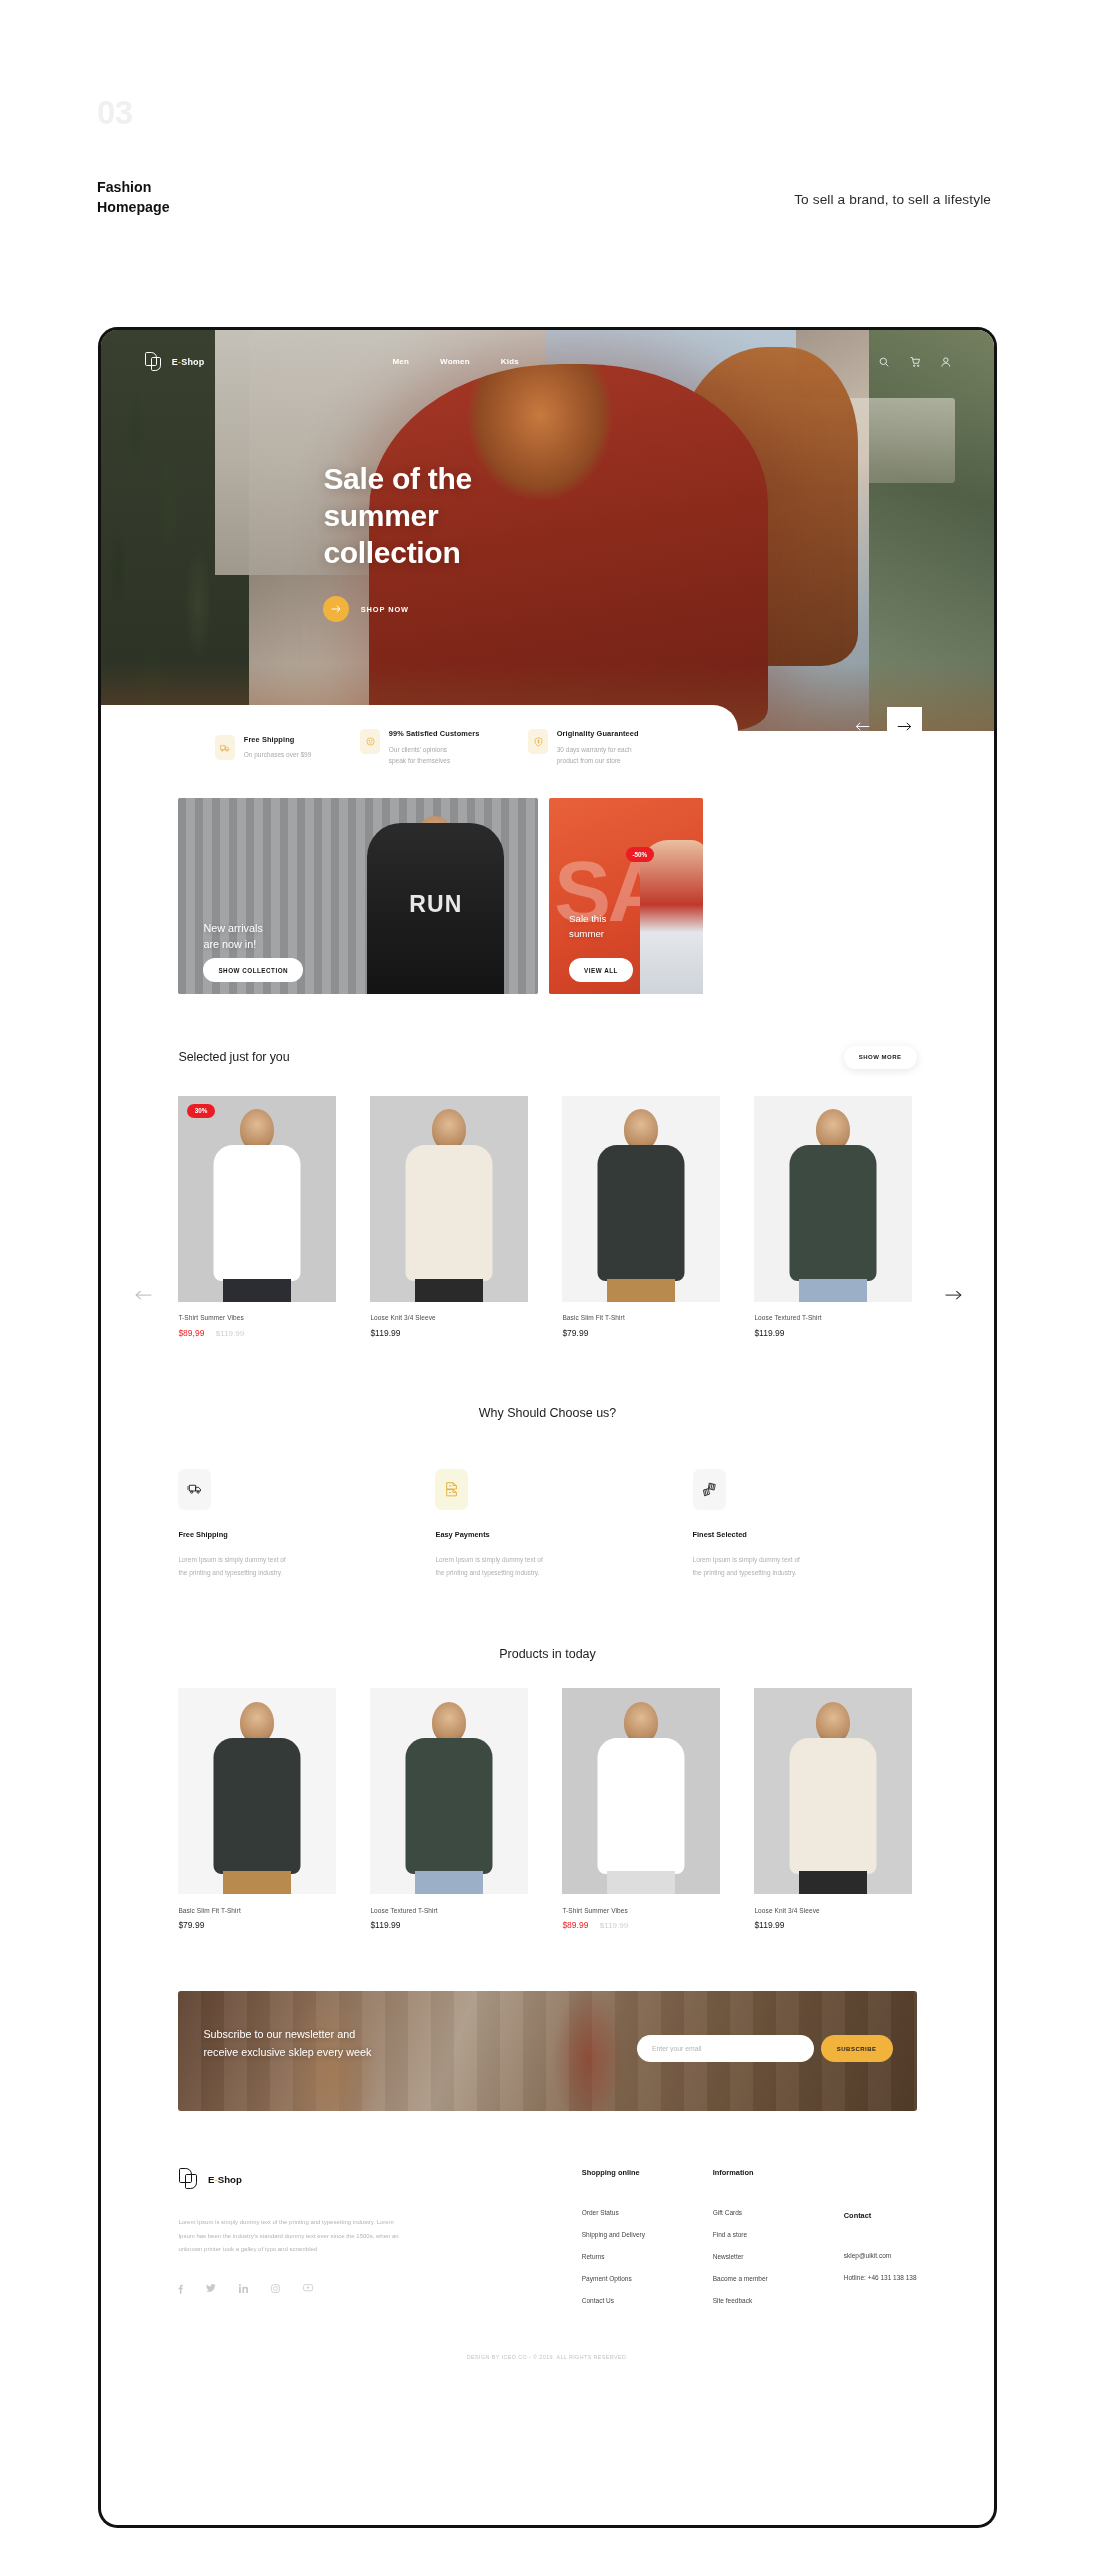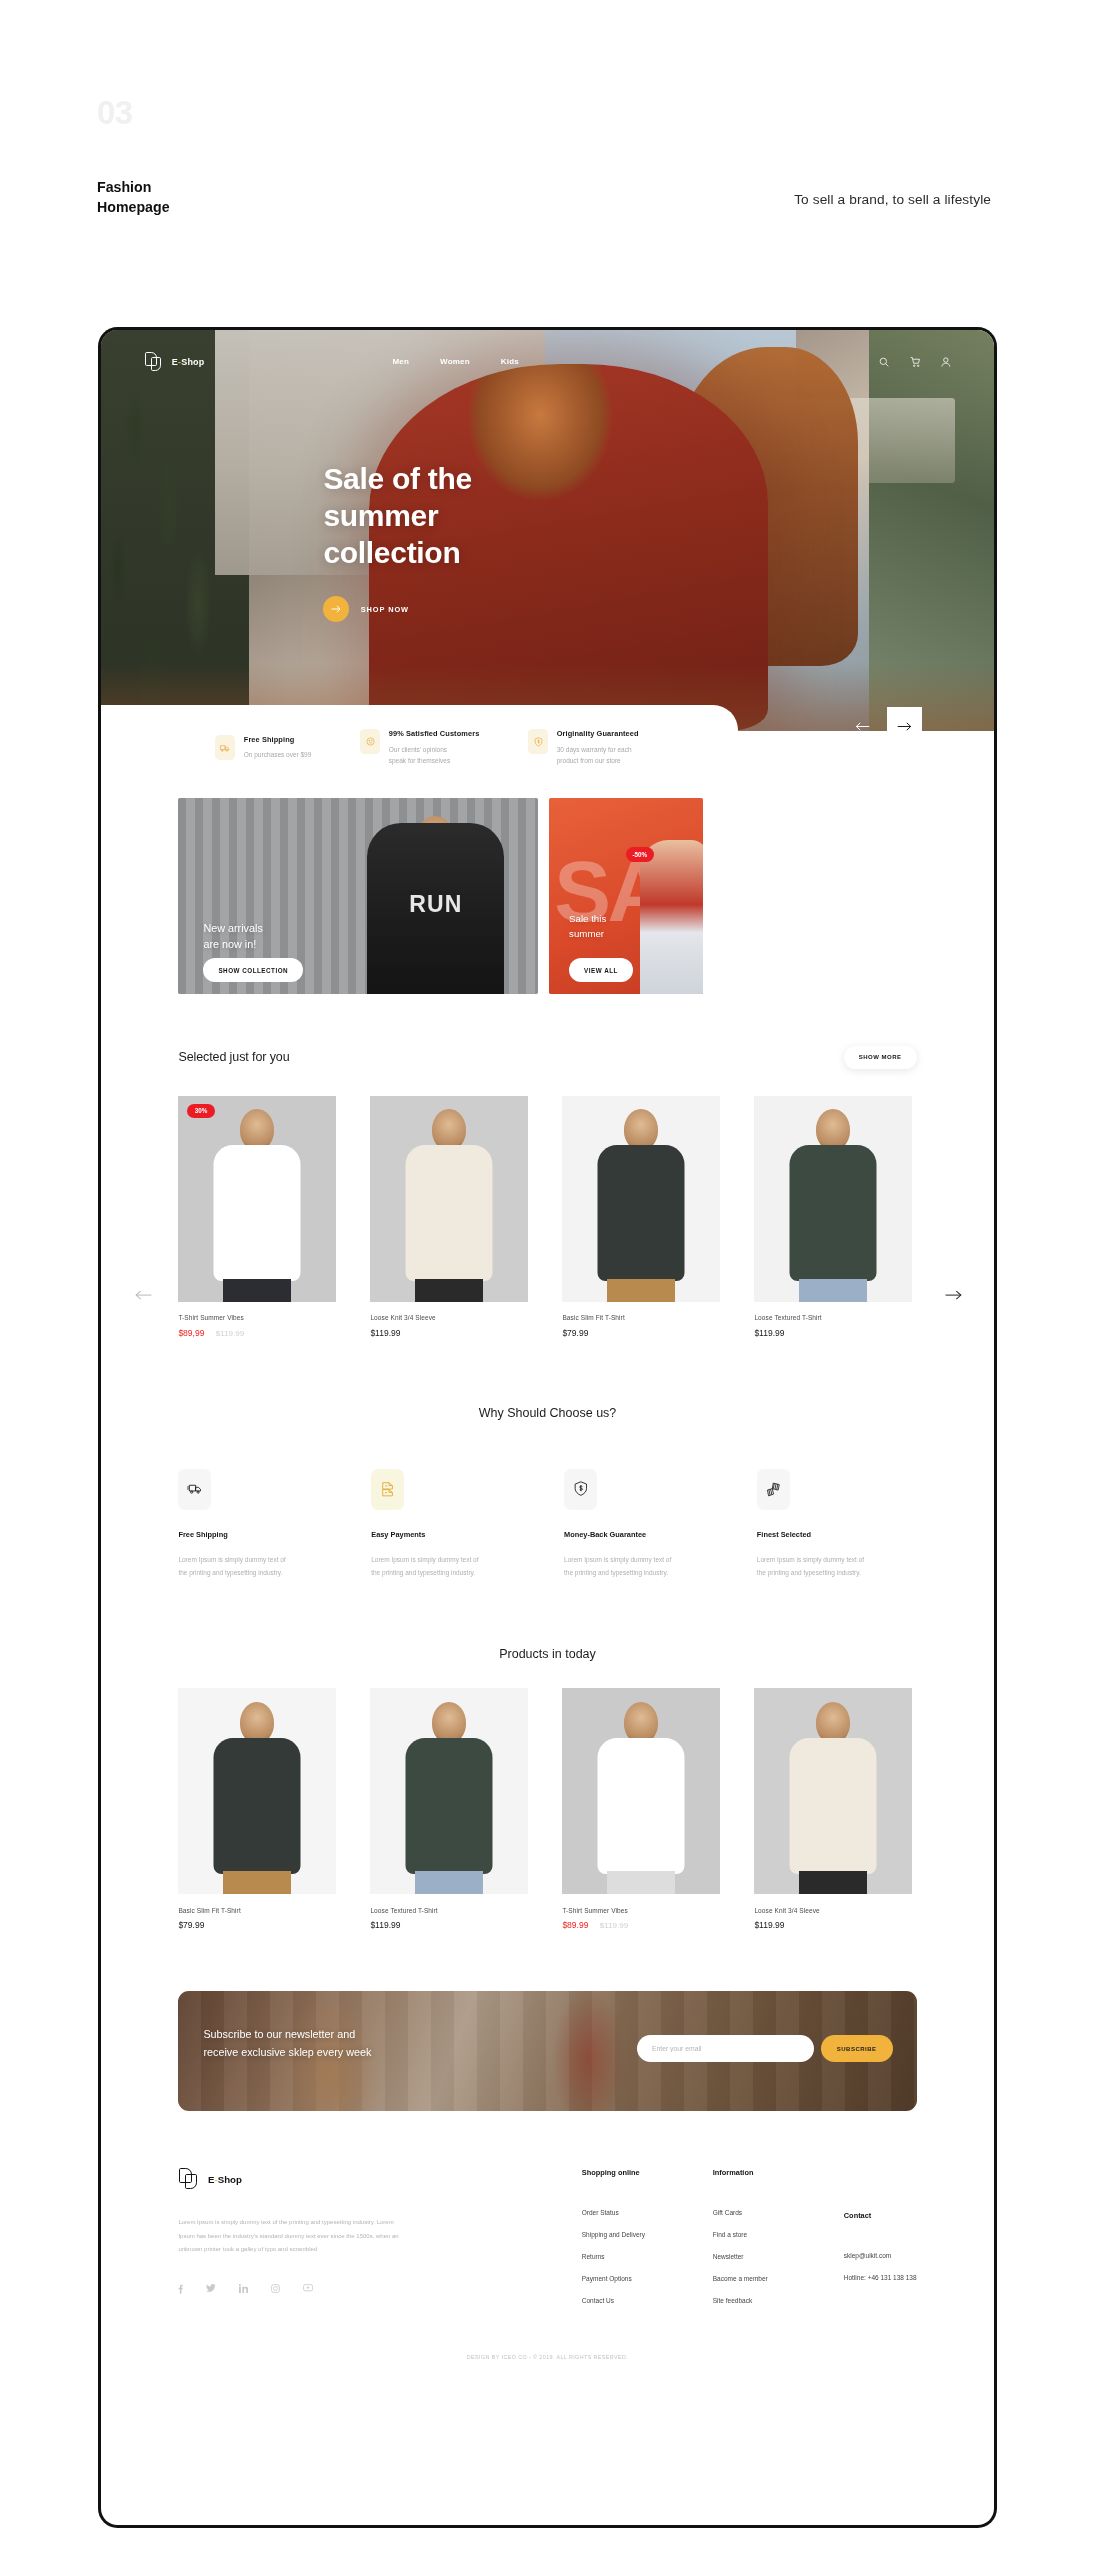--- a/index.html
+++ b/index.html
@@ -271,21 +271,21 @@
   .why-ic {
     width:33px; height:41px; border-radius:6.8px; background:#f6f6f6;
     display:flex; align-items:center; justify-content:center; margin-bottom:20.5px;
   }
   .why-ic.amber { background:#f9f6e0; }
   .why-t { font-size:7.4px; font-weight:700; color:#161616; margin-bottom:13.7px; }
   .why-s { font-size:6.5px; color:#b0b0b0; line-height:2.05; }
 
   
   .news {
-    position:relative; margin: 61px 77px 0; height: 120px; border-radius:11px;
+    position:relative; margin: 61px 77px 0; height: 120px; border-radius:3px;
     overflow:hidden;
     background: linear-gradient(110deg,#6a4a38 0%,#a58166 18%,#cdb9a4 38%,#9a7b60 58%,#7b5e44 78%,#5d4430 100%);
   }
   .news:before {
     content:""; position:absolute; inset:0;
     background:
       radial-gradient(ellipse 68px 114px at 154px 85px, rgba(190,140,95,.8) 0%, transparent 70%),
       radial-gradient(ellipse 51px 102px at 410px 68px, rgba(170,60,40,.55) 0%, transparent 70%),
       repeating-linear-gradient(90deg, rgba(255,255,255,.05) 0 23px, rgba(0,0,0,.05) 23px 46px);
   }
@@ -608,31 +608,20 @@
                 <path d="M3 15h11l6 5v6H3z"></path>
                 <path d="M14 15v5h6"></path>
                 <path d="M7 8.5h4M7 20.5h4"></path>
               </svg>
             </div>
     <div class="why-t">Easy Payments</div>
     <div class="why-s">Lorem Ipsum is simply dummy text of<br>the printing and typesetting industry.</div>
   </div>
   <div class="why-item">
     <div class="why-ic">
-              <svg width="13.7" height="15.4" viewBox="0 0 24 27" fill="none" stroke="#131313" stroke-width="1.5">
-                <path d="M12 1.4 22 5.4v7.8c0 5.6-4.6 9.6-10 12-5.4-2.4-10-6.4-10-12V5.4z"></path>
-                <path d="M14.7 9.7c-.8-1.1-4.7-1.4-4.7 1 0 2.2 4.9 1.3 4.9 3.6 0 2.4-4 2.1-5 .8"></path>
-                <line x1="12" y1="7.3" x2="12" y2="17.8"></line>
-              </svg>
-            </div>
-    <div class="why-t">Money-Back Guarantee</div>
-    <div class="why-s">Lorem Ipsum is simply dummy text of<br>the printing and typesetting industry.</div>
-  </div>
-  <div class="why-item">
-    <div class="why-ic">
               <svg width="15" height="15" viewBox="0 0 26 26" fill="none" stroke="#131313" stroke-width="1.4">
                 <path d="M12.5 2 23 4.5l-2 9.5-10-2.5z"></path>
                 <path d="M14.5 2.5 12.5 11.5M17.5 3.2 15.5 12.3M20.5 4 18.5 13"></path>
                 <path d="M2.5 14 11 11.5l2 9.5L4.5 24z"></path>
                 <path d="M5 13.2 7 22.6M8 12.4 10 21.8"></path>
               </svg>
             </div>
     <div class="why-t">Finest Selected</div>
     <div class="why-s">Lorem Ipsum is simply dummy text of<br>the printing and typesetting industry.</div>
   </div>

